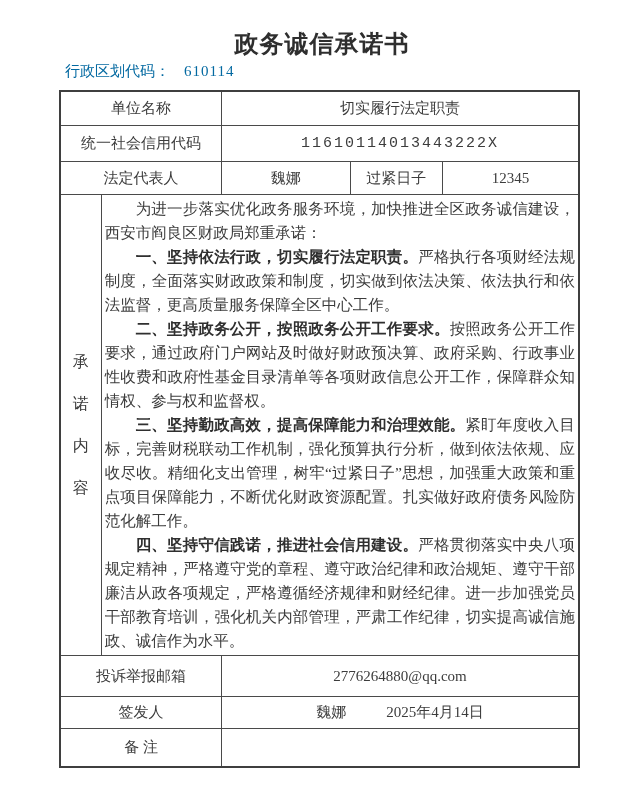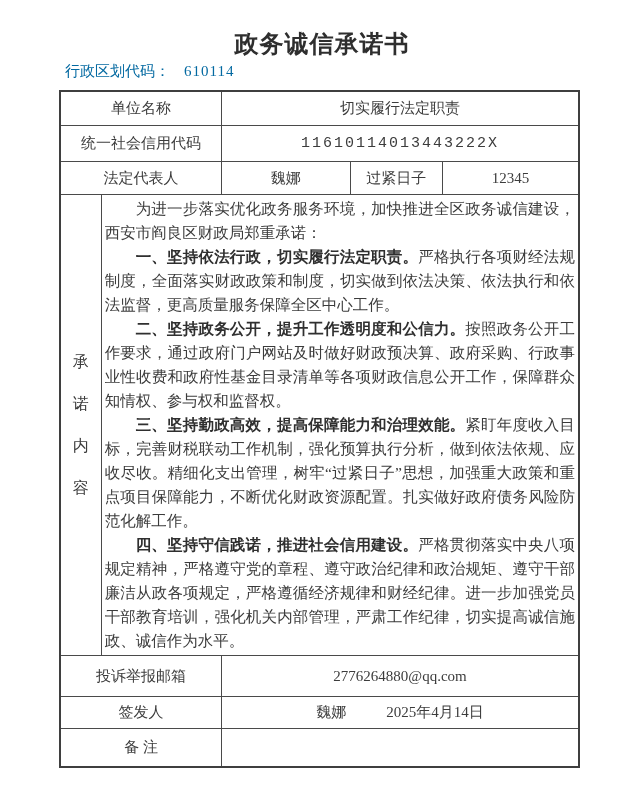--- a/index.html
+++ b/index.html
@@ -95,21 +95,21 @@
       <div class="vert-label">
         <span>承</span>
         <span>诺</span>
         <span>内</span>
         <span>容</span>
       </div>
     </td>
     <td colspan="4" class="content-cell">
       <p>为进一步落实优化政务服务环境，加快推进全区政务诚信建设，西安市阎良区财政局郑重承诺：</p>
       <p><b>一、坚持依法行政，切实履行法定职责。</b><span>严格执行各项财经法规制度，全面落实财政政策和制度，切实做到依法决策、依法执行和依法监督，更高质量服务保障全区中心工作。</span></p>
-      <p><b>二、坚持政务公开，提升工作透明度和公信力。</b><span>按照政务公开工作要求，通过政府门户网站及时做好财政预决算、政府采购、行政事业性收费和政府性基金目录清单等各项财政信息公开工作，保障群众知情权、参与权和监督权。</span></p>
+      <p><b>二、坚持政务公开，按照政务公开工作要求。</b><span>按照政务公开工作要求，通过政府门户网站及时做好财政预决算、政府采购、行政事业性收费和政府性基金目录清单等各项财政信息公开工作，保障群众知情权、参与权和监督权。</span></p>
       <p><b>三、坚持勤政高效，提高保障能力和治理效能。</b><span>紧盯年度收入目标，完善财税联动工作机制，强化预算执行分析，做到依法依规、应收尽收。精细化支出管理，树牢“过紧日子”思想，加强重大政策和重点项目保障能力，不断优化财政资源配置。扎实做好政府债务风险防范化解工作。</span></p>
       <p><b>四、坚持守信践诺，推进社会信用建设。</b><span>严格贯彻落实中央八项规定精神，严格遵守党的章程、遵守政治纪律和政治规矩、遵守干部廉洁从政各项规定，严格遵循经济规律和财经纪律。进一步加强党员干部教育培训，强化机关内部管理，严肃工作纪律，切实提高诚信施政、诚信作为水平。</span></p>
     </td>
   </tr>
 
   <tr class="r-5">
     <td colspan="2">投诉举报邮箱</td>
     <td colspan="3">2776264880@qq.com</td>
   </tr>
 

